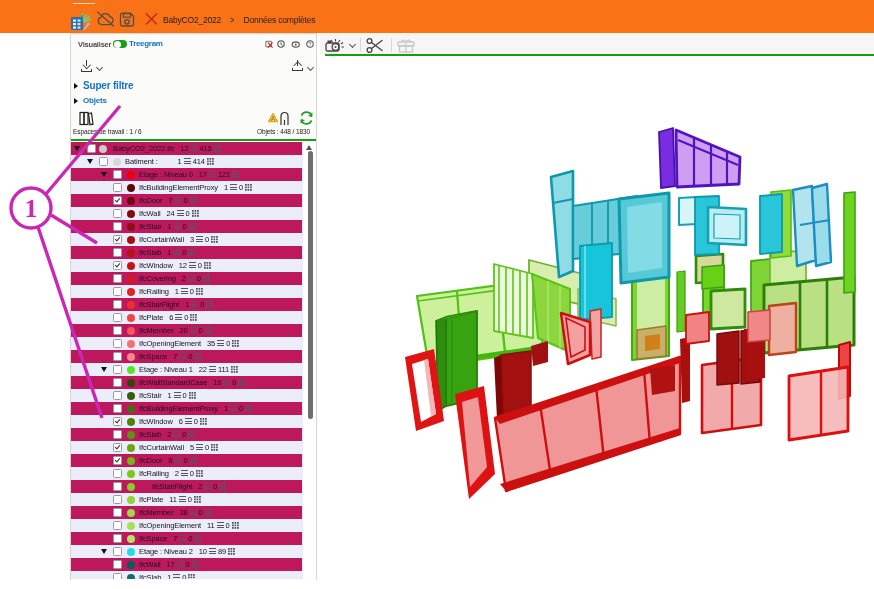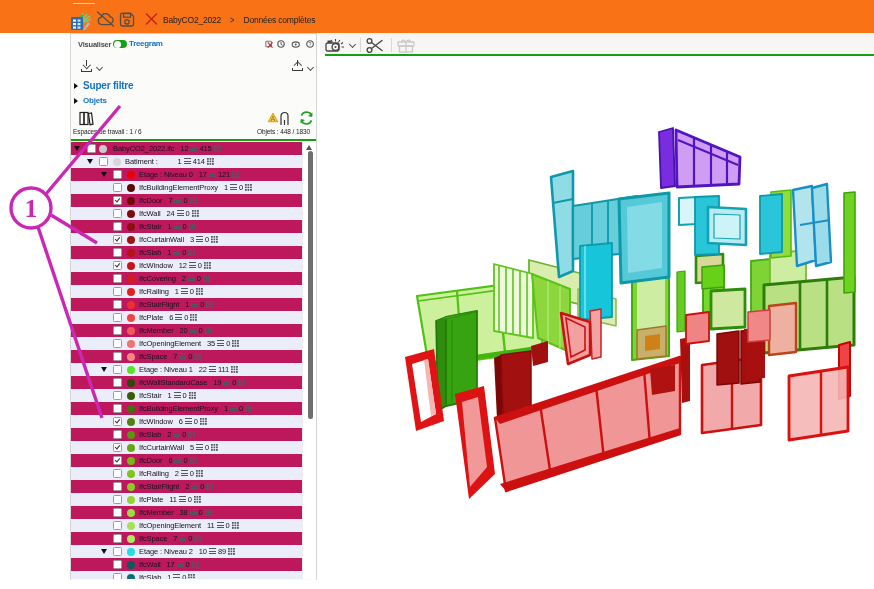--- a/index.html
+++ b/index.html
@@ -276,21 +276,21 @@
         <span class="nm" style="left:68px">IfcDoor&nbsp;&nbsp; 6 <span class="i1"></span> 0 <span class="i2"></span></span>
       </div>
 <div class="tr odd">
         <span class="cb" style="left:42px"></span>
         <span class="dt" style="left:56px;background:#80c618"></span>
         <span class="nm" style="left:68px">IfcRailing&nbsp;&nbsp; 2 <span class="i1"></span> 0 <span class="i2"></span></span>
       </div>
 <div class="tr">
         <span class="cb" style="left:42px"></span>
         <span class="dt" style="left:56px;background:#8acc24"></span>
-        <span class="nm" style="left:68px">IfcStairFlight&nbsp;&nbsp; 2 <span class="i1"></span> 0 <span class="i2"></span></span>
+        <span class="nm" style="left:81px">IfcStairFlight&nbsp;&nbsp; 2 <span class="i1"></span> 0 <span class="i2"></span></span>
       </div>
 <div class="tr odd">
         <span class="cb" style="left:42px"></span>
         <span class="dt" style="left:56px;background:#94d334"></span>
         <span class="nm" style="left:68px">IfcPlate&nbsp;&nbsp; 11 <span class="i1"></span> 0 <span class="i2"></span></span>
       </div>
 <div class="tr">
         <span class="cb" style="left:42px"></span>
         <span class="dt" style="left:56px;background:#9eda44"></span>
         <span class="nm" style="left:68px">IfcMember&nbsp;&nbsp; 38 <span class="i1"></span> 0 <span class="i2"></span></span>

